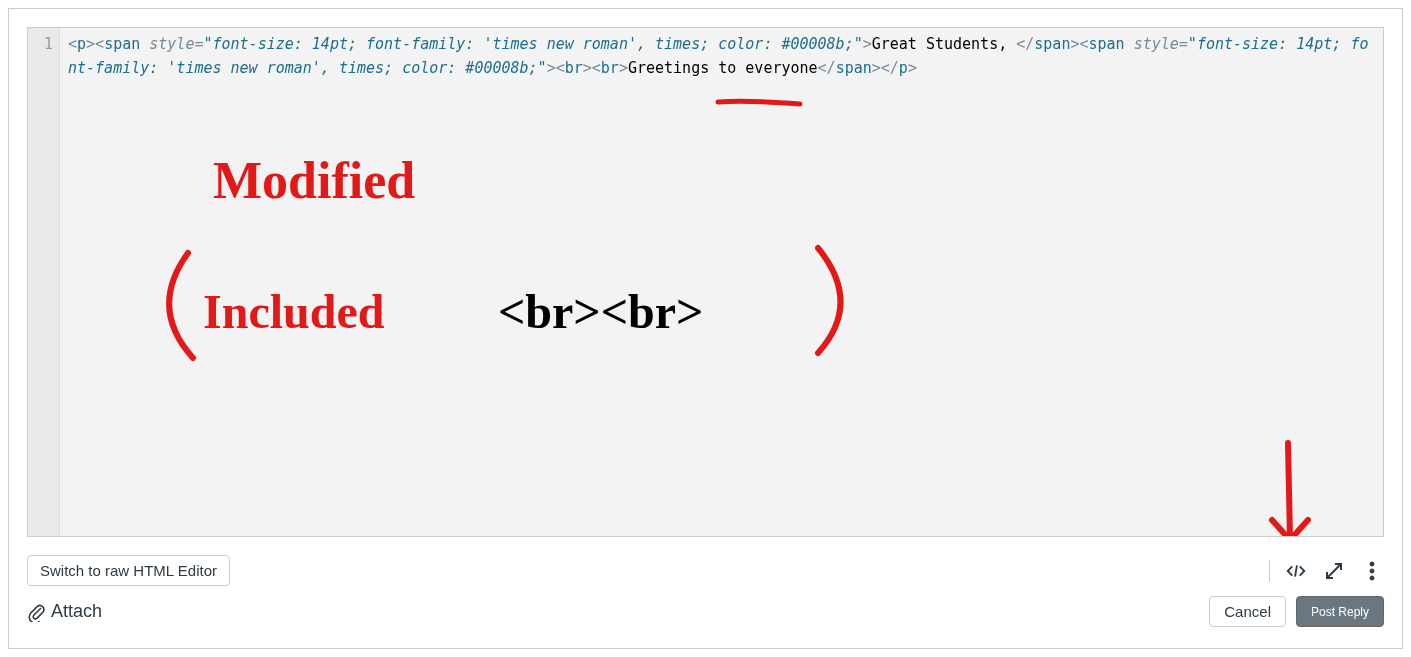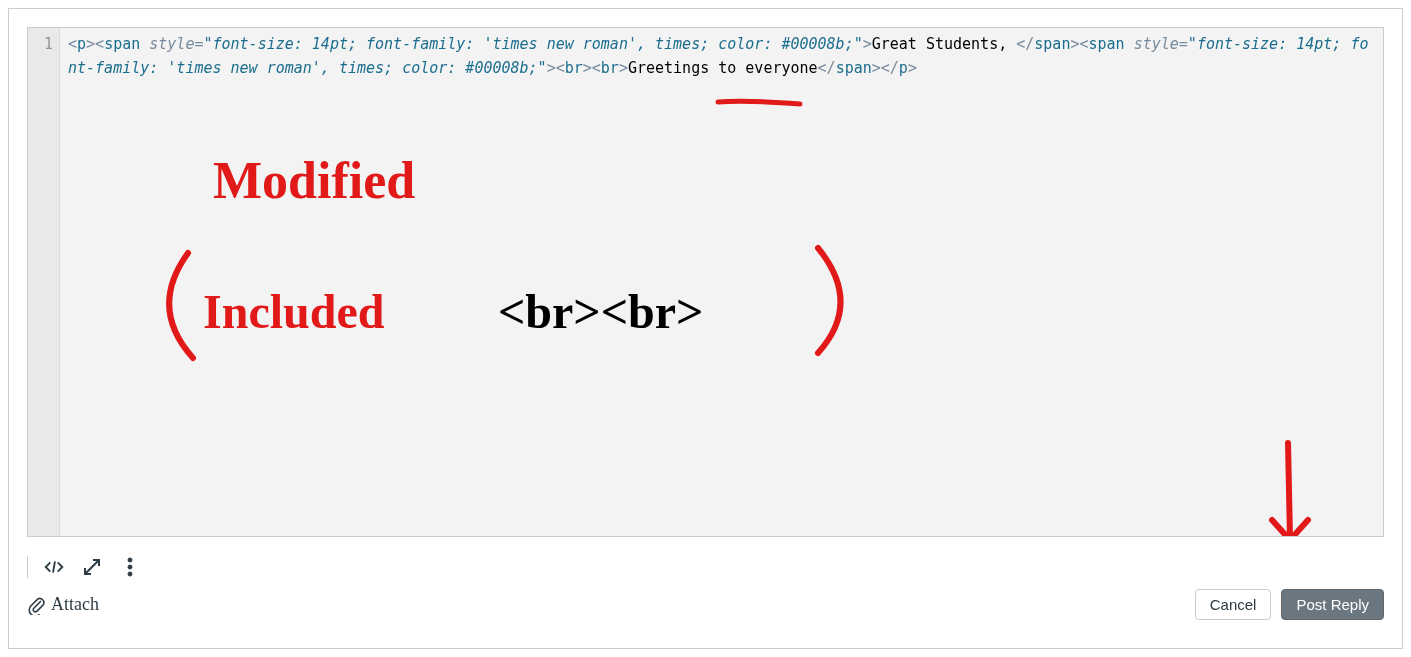--- a/index.html
+++ b/index.html
@@ -105,21 +105,20 @@
     justify-content: space-between;
     padding: 0 18px 12px 18px;
   }
   .attach {
     display: flex;
     align-items: center;
     gap: 6px;
     color: #2d3b45;
     font-size: 18px;
     cursor: pointer;
-    font-family: Liberation Serif, serif;
   }
   .attach svg { stroke: #2d3b45; }
   .footer-actions {
     display: flex;
     gap: 10px;
   }
   .cancel-btn {
     border: 1px solid #c7cdd1;
     background: #fff;
     color: #2d3b45;
@@ -128,21 +127,21 @@
     font-size: 15px;
     cursor: pointer;
     text-align: right;
   }
   .post-btn {
     border: 1px solid #666;
     background: #6b7780;
     color: #fff;
     border-radius: 4px;
     padding: 6px 14px;
-    font-size: 15px;
+    font-size: 12px;
     cursor: pointer;
   }
 </style>
 </head>
 <body>
 
 <div class="editor-container">
 
   <div class="code-editor-area">
     <div class="gutter">
@@ -163,20 +162,21 @@
       <text x="175" y="300" font-family="'Segoe Script','Comic Sans MS',cursive" font-size="48" fill="#e21919" font-weight="600">Included</text>
 
       <text x="470" y="300" font-family="'Segoe Script','Comic Sans MS',cursive" font-size="48" fill="#000" font-weight="700">&lt;br&gt;&lt;br&gt;</text>
 
       <path d="M1260 415 L1262 510" stroke="#e21919" stroke-width="6" fill="none" stroke-linecap="round"></path>
       <path d="M1244 492 L1262 512 L1280 492" stroke="#e21919" stroke-width="6" fill="none" stroke-linecap="round" stroke-linejoin="round"></path>
     </svg>
   </div>
 
   <div class="bottom-bar">
+    <button class="switch-btn">Switch to raw HTML Editor</button>
     <div class="toolbar-icons">
       <div class="toolbar-divider"></div>
       <div class="icon-btn">
         <svg width="26" height="20" viewBox="0 0 26 20" fill="none" stroke-width="2">
           <polyline points="9,5 4,10 9,15"></polyline>
           <polyline points="17,5 22,10 17,15"></polyline>
           <line x1="14" y1="4" x2="12" y2="16"></line>
         </svg>
       </div>
       <div class="icon-btn">

